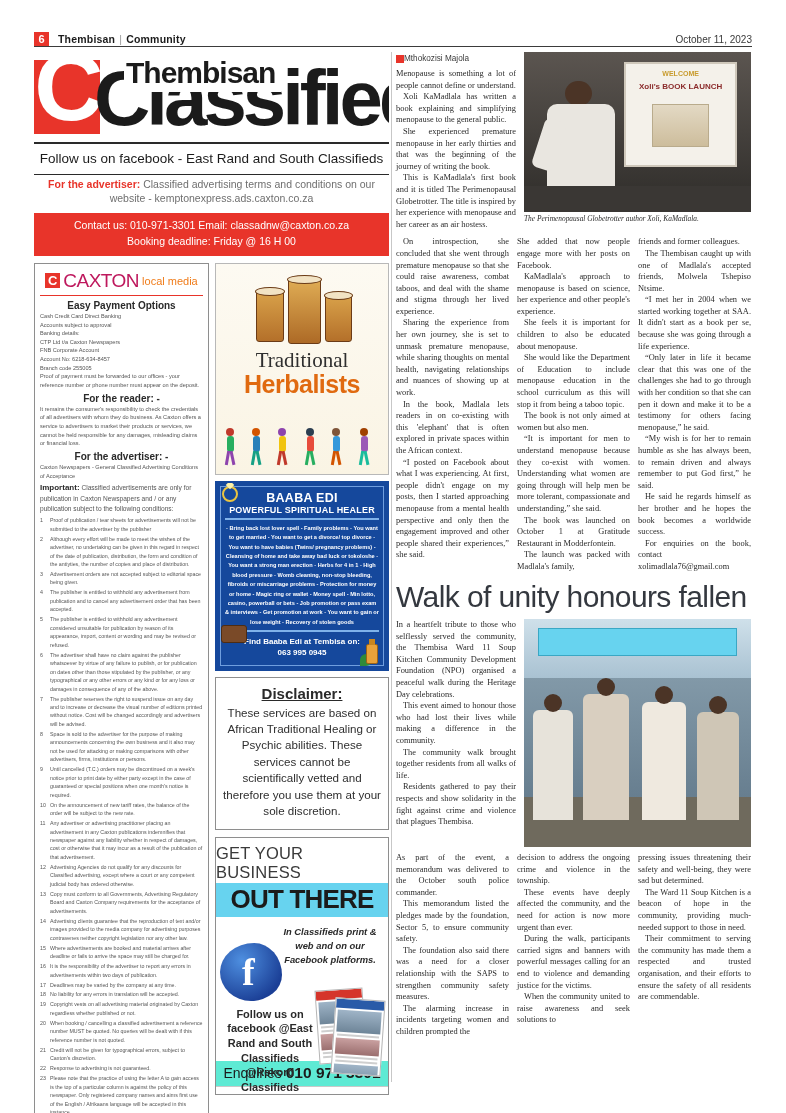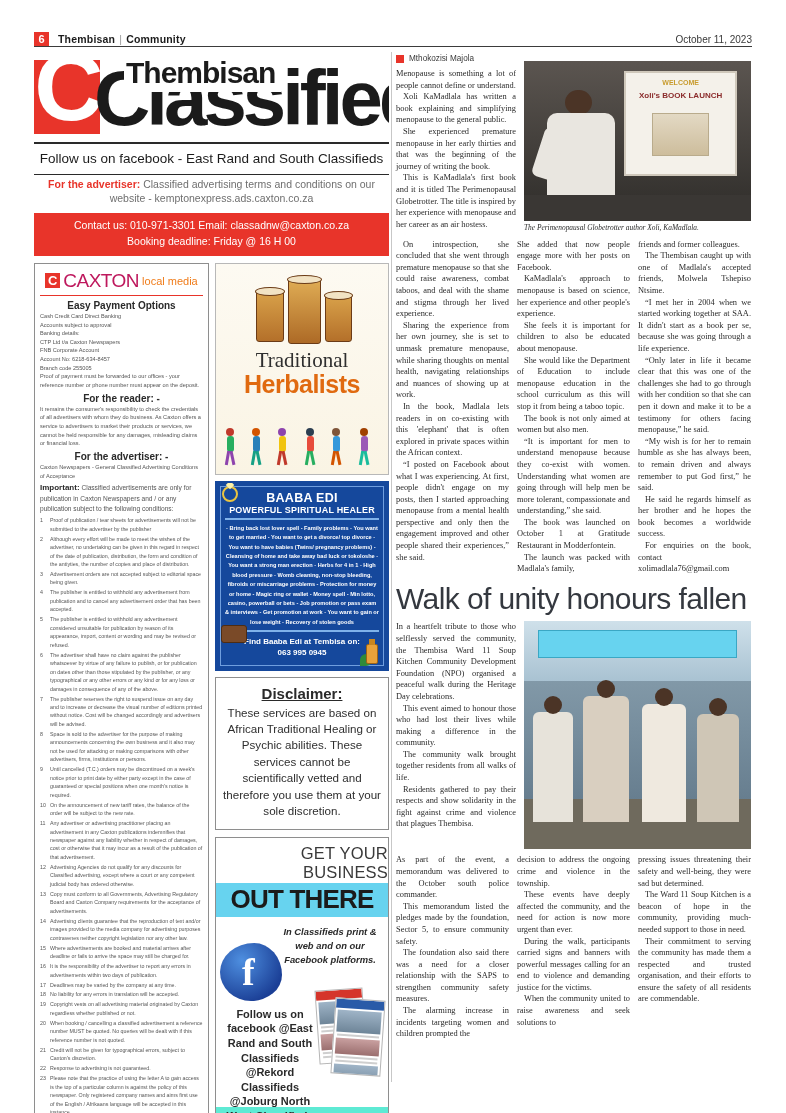--- a/index.html
+++ b/index.html
@@ -136,24 +136,24 @@
   .potion .leaf { position: absolute; left: 0; bottom: 0; width: 12px; height: 12px; background: #2f8a3a; border-radius: 50% 0 50% 0; }
 
   .disclaimer {
     width: 174px; border: 1px solid #8e8e8e; margin-top: 6px; padding: 7px 6px 9px; text-align: center;
   }
   .disclaimer .dh { font-size: 15px; font-weight: bold; text-decoration: underline; color: #2a2a2a; margin-bottom: 3px; }
   .disclaimer .dt { font-size: 11.6px; line-height: 1.42; color: #2f2f2f; }
 
   
   .gyb { width: 174px; border: 1px solid #8e8e8e; margin-top: 7px; position: relative; overflow: hidden; background: #fff; }
-  .gyb-t1 { text-align: right; font-size: 16.5px; color: #3a3a3a; padding: 6px 0 1px; letter-spacing: .2px; }
+  .gyb-t1 { text-align: left; font-size: 16.5px; color: #3a3a3a; padding: 6px 0 1px; letter-spacing: .2px; }
   .gyb-t2 { background: #67d3ef; text-align: center; font-size: 26px; font-weight: bold; color: #1b1b1b;
             letter-spacing: -.8px; padding: 1px 0 2px; }
-  .gyb-body { position: relative; height: 190px; }
+  .gyb-body { position: relative; height: 144px; }
   .gyb-ital { position: absolute; right: 6px; top: 8px; width: 104px; text-align: center;
               font-style: italic; font-size: 9.4px; line-height: 1.5; color: #2a2a2a; font-weight: bold; }
   .fb-blob { position: absolute; left: 4px; top: 26px; width: 62px; height: 58px;
              background: radial-gradient(circle at 35% 30%, #4e8fe0, #1b3f96 75%);
              border-radius: 55% 45% 50% 50% / 50% 55% 45% 50%; }
   .fb-f { position: absolute; left: 26px; top: 36px; color: #fff; font-size: 38px; font-weight: bold;
           font-family: "Liberation Serif", serif; line-height: 38px; }
   .gyb-follow { position: absolute; left: 2px; top: 90px; width: 104px; text-align: center;
                 font-size: 11px; font-weight: bold; line-height: 1.33; color: #2a2a2a; }
   .papers { position: absolute; right: 3px; top: 72px; width: 68px; height: 92px; }
@@ -168,21 +168,21 @@
 
   .enq { background: #5eead4; text-align: center; font-size: 14px; color: #1b1b1b; padding: 3px 0 4px; }
   .enq b { font-size: 15.5px; }
   .cax-foot { display: flex; align-items: center; justify-content: center; gap: 3px; padding: 3px 0 4px; border-top: 1px solid #c9c9c9; }
 
   
   .headline {
     font-family: "Liberation Sans", sans-serif; font-weight: normal; font-size: 33px;
     line-height: 1.08; color: #34383f; letter-spacing: -.6px; margin-bottom: 8px;
   }
-  .byline { display: flex; align-items: center; gap: 5px; margin: 2px 0 5px; }
+  .byline { display: flex; align-items: center; margin: 2px 0 5px; }
   .byline .mk { width: 8px; height: 8px; background: #e8342a; }
   .byline .nm { font-size: 8.2px; color: #3a3a3a; }
 
   .art-cols { display: flex; gap: 8px; }
   .col { font-family: "Liberation Serif", serif; font-size: 8.4px; line-height: 1.38; color: #2a2a2a;
          text-align: justify; }
   .col p { text-indent: 7px; }
   .col p.first { text-indent: 0; }
 
   .photo { background: #d3d3d3; position: relative; overflow: hidden; }
@@ -518,21 +518,21 @@
           <span class="mk"></span>
           <span class="nm">Mthokozisi Majola</span>
         </div>
         <div class="col" id="a1c1">
             <p class="first">Menopause is something a lot of people cannot define or understand.</p>
             <p>Xoli KaMadlala has written a book explaining and simplifying menopause to the general public.</p>
             <p>She experienced premature menopause in her early thirties and that was the beginning of the journey of writing the book.</p>
             <p>This is KaMadlala's first book and it is titled The Perimenopausal Globetrotter. The title is inspired by her experience with menopause and her career as an air hostess.</p>
           </div>
       </div>
-      <div style="width:228px;margin-top:9px;">
+      <div style="width:228px;">
         <div class="photo ph1">
           <div class="person">
             <div class="p-head"></div>
               <div class="p-body"></div>
               <div class="p-arm"></div>
           </div>
           <div class="banner">
             <div class="bn-t">WELCOME</div>
             <div class="bn-t2">Xoli's BOOK LAUNCH</div>
             <div class="bn-img"></div>

